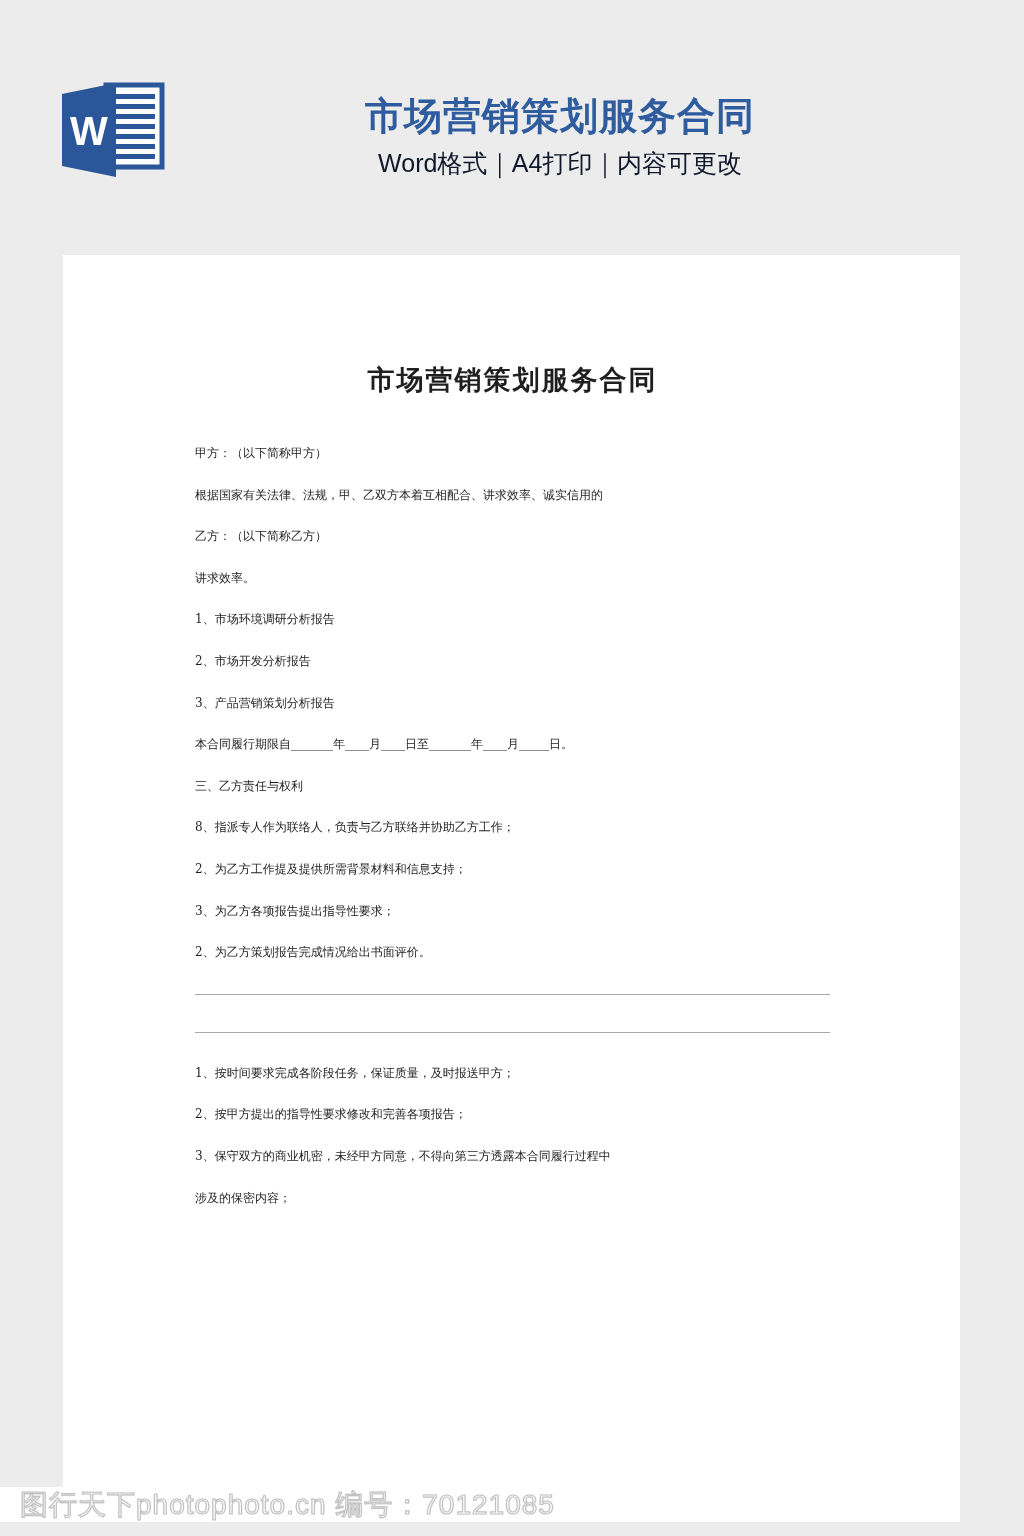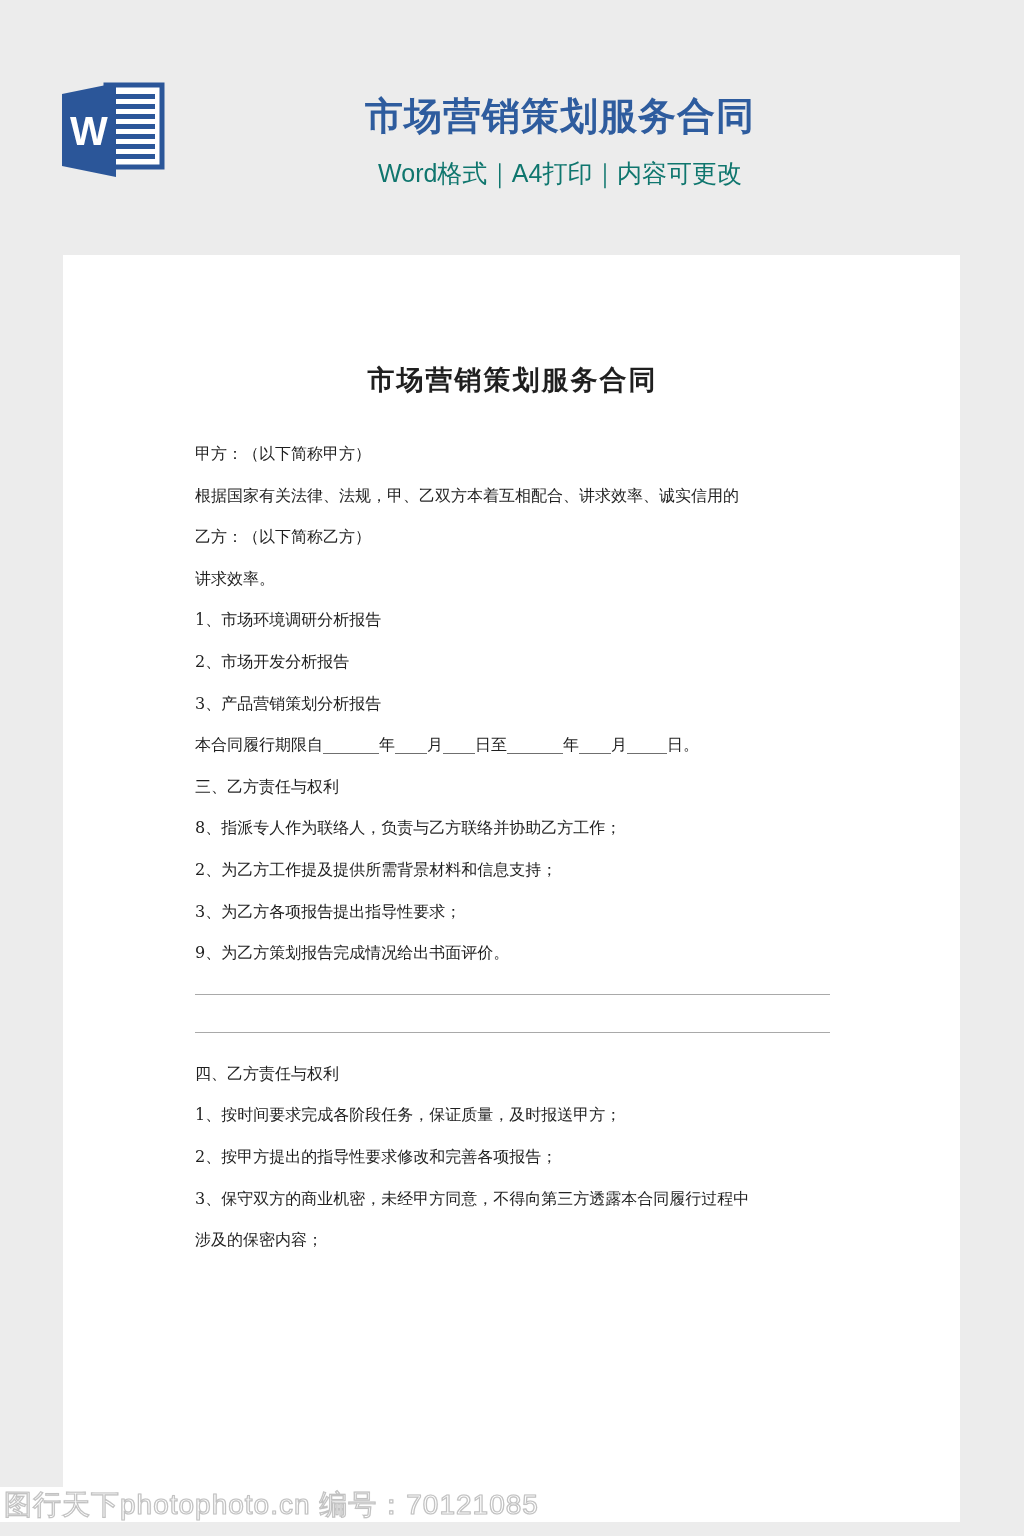--- a/index.html
+++ b/index.html
@@ -14,53 +14,53 @@
 
   
   .header { position:absolute; left:0; top:0; width:1024px; height:255px; }
   .word-icon { position:absolute; left:58px; top:78px; width:112px; height:104px; }
   .header-text { position:absolute; left:300px; top:94px; width:520px; text-align:center; }
   .header-title {
     font-size:38px; font-weight:bold; color:#2e5c9e;
     line-height:44px; letter-spacing:1px; white-space:nowrap;
   }
   .header-subtitle {
-    margin-top:18px; font-size:25px; color:#0f766e;
+    margin-top:8px; font-size:25px; color:#0f172a;
     line-height:34px; white-space:nowrap;
   }
 
   
   .page {
     position:absolute; left:63px; top:255px; width:897px; height:1267px;
     background:#ffffff;
   }
   .doc {
     padding:108px 130px 0 132px;
     font-family:"DejaVu Serif","Liberation Serif",serif;
     color:#1f1f1f;
   }
   .doc-title {
     text-align:center; font-size:27px; font-weight:bold;
     letter-spacing:2px; line-height:34px; margin-bottom:36px;
     white-space:nowrap;
   }
   .line {
-    font-size:16px; line-height:41.6px; font-weight:normal;
+    font-size:12px; line-height:41.6px; font-weight:normal;
     white-space:nowrap;
   }
   .rule-a { height:21px; border-bottom:1px solid #a9a9a9; }
   .rule-b { height:38px; border-bottom:1px solid #a9a9a9; margin-bottom:20px; }
 
   
   .footer-bar {
     position:absolute; left:0; top:1487px; width:960px; height:35px;
     background:#ffffff;
   }
   .watermark {
-    position:absolute; left:4px; top:1486px;
+    position:absolute; left:20px; top:1486px;
     font-size:28px; line-height:38px; letter-spacing:1px; white-space:nowrap;
     color:#ffffff;
     -webkit-text-stroke:1.2px #c2c2c2;
     text-shadow:0 0 1px #cccccc, 0 0 1px #cccccc;
   }
 </style>
 </head>
 <body>
 
 <div class="screen">
@@ -94,24 +94,23 @@
       <p class="line">乙方：（以下简称乙方）</p>
       <p class="line">讲求效率。</p>
       <p class="line">1、市场环境调研分析报告</p>
       <p class="line">2、市场开发分析报告</p>
       <p class="line">3、产品营销策划分析报告</p>
       <p class="line">本合同履行期限自_______年____月____日至_______年____月_____日。</p>
       <p class="line">三、乙方责任与权利</p>
       <p class="line">8、指派专人作为联络人，负责与乙方联络并协助乙方工作；</p>
       <p class="line">2、为乙方工作提及提供所需背景材料和信息支持；</p>
       <p class="line">3、为乙方各项报告提出指导性要求；</p>
-      <p class="line">9、为乙方策划报告完成情况给出书面评价。</p>
+      <p class="line">2、为乙方策划报告完成情况给出书面评价。</p>
       <div class="rule-a"></div>
       <div class="rule-b"></div>
-      <p class="line">四、乙方责任与权利</p>
       <p class="line">1、按时间要求完成各阶段任务，保证质量，及时报送甲方；</p>
       <p class="line">2、按甲方提出的指导性要求修改和完善各项报告；</p>
       <p class="line">3、保守双方的商业机密，未经甲方同意，不得向第三方透露本合同履行过程中</p>
       <p class="line">涉及的保密内容；</p>
     </div>
   </div>
 
   <div class="footer-bar"></div>
   <div class="watermark">图行天下photophoto.cn 编号：70121085</div>
 

